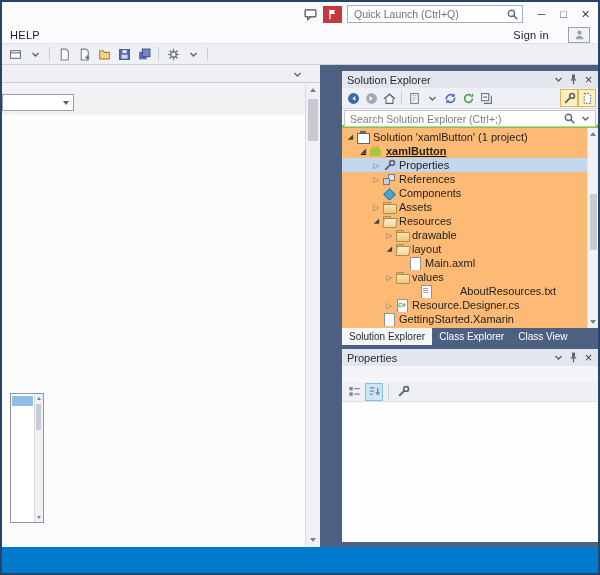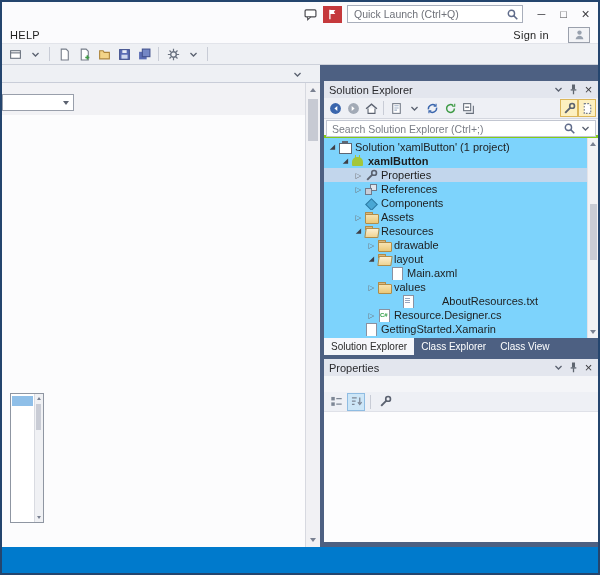--- a/index.html
+++ b/index.html
@@ -56,31 +56,31 @@
 
   .mini-list { position: absolute; left: 8px; top: 328px; width: 34px; height: 130px; background: #fff; border: 1px solid #8f96a2; }
   .mini-sel { position: absolute; left: 1px; top: 2px; width: 21px; height: 10px; background: #8fbfe8; }
   .mini-scroll { position: absolute; top: 0; right: 0; bottom: 0; width: 9px; background: #f0f1f4; border-left: 1px solid #d9dbe1; }
   .mtri { position: absolute; left: 1.5px; width: 0; height: 0; border-left: 2.5px solid transparent; border-right: 2.5px solid transparent; }
   .mtri.up { top: 3px; border-bottom: 3.5px solid #7a8191; }
   .mtri.down { bottom: 3px; border-top: 3.5px solid #7a8191; }
   .mthumb { position: absolute; left: 1px; top: 10px; width: 5px; height: 26px; background: #c9ccd5; }
 
   
-  .right-stack { flex: 1; display: flex; flex-direction: column; background: var(--shell, #4d6082); padding: 16px 0 5px 0; }
+  .right-stack { flex: 1; display: flex; flex-direction: column; background: var(--shell, #4d6082); padding: 6px 0 5px 0; margin-left: 18px; }
   .panel { background: #fff; display: flex; flex-direction: column; }
   .se-panel { height: 257px; flex: none; }
   .panel-header { height: 17px; background: #e3e6ee; display: flex; align-items: center; padding: 0 2px 0 5px; flex: none; }
   .panel-title { flex: 1; font-size: 11px; color: #2a2a2e; white-space: nowrap; overflow: hidden; }
   .ph-btn { width: 15px; height: 14px; display: flex; align-items: center; justify-content: center; flex: none; }
   .se-toolbar { height: 21px; background: #eef0f5; border-bottom: 1px solid #d4d7df; display: flex; align-items: center; padding: 0 2px; flex: none; }
   .se-search { height: 19px; background: #f5f6f9; padding: 1px 2px; flex: none; border-bottom: 3px solid #84cc16; }
   .se-search-inner { height: 17px; background: #fff; border: 1px solid #c2c6d1; display: flex; align-items: center; padding: 0 2px 0 5px; }
   .se-search-text { flex: 1; color: #7a7e87; font-size: 10.5px; white-space: nowrap; overflow: hidden; }
-  .se-tree { flex: 1; position: relative; background: #7dd3fc; overflow: hidden; }
+  .se-tree { flex: 1; position: relative; background: #fdba74; overflow: hidden; }
   .tree-rows { position: absolute; left: 0; top: 2px; right: 11px; }
   .trow { height: 14px; display: flex; align-items: center; font-size: 11px; white-space: nowrap; overflow: hidden; }
   .trow.sel { background: var(--selection, #c2d6ec); }
   .arr { width: 11px; flex: none; font-size: 7.5px; color: #6d6d70; display: flex; align-items: center; justify-content: center; }
   .arr.exp { color: #3f3f46; font-size: 7px; }
   .tico { width: 14px; height: 13px; flex: none; position: relative; margin-right: 3px; display: flex; align-items: center; justify-content: center; }
   .tlabel { color: #1e1e1e; }
   .tlabel.bold { font-weight: bold; }
   .tree-scroll { position: absolute; top: 0; right: 0; bottom: 0; width: 11px; background: #f2f2f5; border-left: 1px solid #e2e3e9; }
   .tree-scroll .tri-up { position: absolute; top: 4px; left: 2px; }
@@ -353,21 +353,21 @@
               </span>
           </div>
         </div>
         <div class="se-tree">
           <div class="tree-rows" id="se-tree-rows">
               <div class="trow" style="padding-left: 3px;">
                 <span class="arr exp">◢</span>
                 <span class="tico ti-solution"></span>
                 <span class="tlabel">Solution 'xamlButton' (1 project)</span>
               </div>
-              <div class="trow" style="padding-left: 16px;">
+              <div class="trow" style="padding-left: 16px; text-decoration: underline;">
                 <span class="arr exp">◢</span>
                 <span class="tico ti-android"></span>
                 <span class="tlabel bold">xamlButton</span>
               </div>
               <div class="trow sel" style="padding-left: 29px;">
                 <span class="arr">▷</span>
                 <span class="tico ti-wrench">
                   <svg width="13" height="13" viewBox="0 0 12 12" xmlns="http://www.w3.org/2000/svg">
                     <circle cx="8.4" cy="3.6" r="2.2" fill="none" stroke="#5b6270" stroke-width="1.5"></circle>
                     <path d="M6.8 5.2 2 10" fill="none" stroke="#5b6270" stroke-width="1.8"></path>

